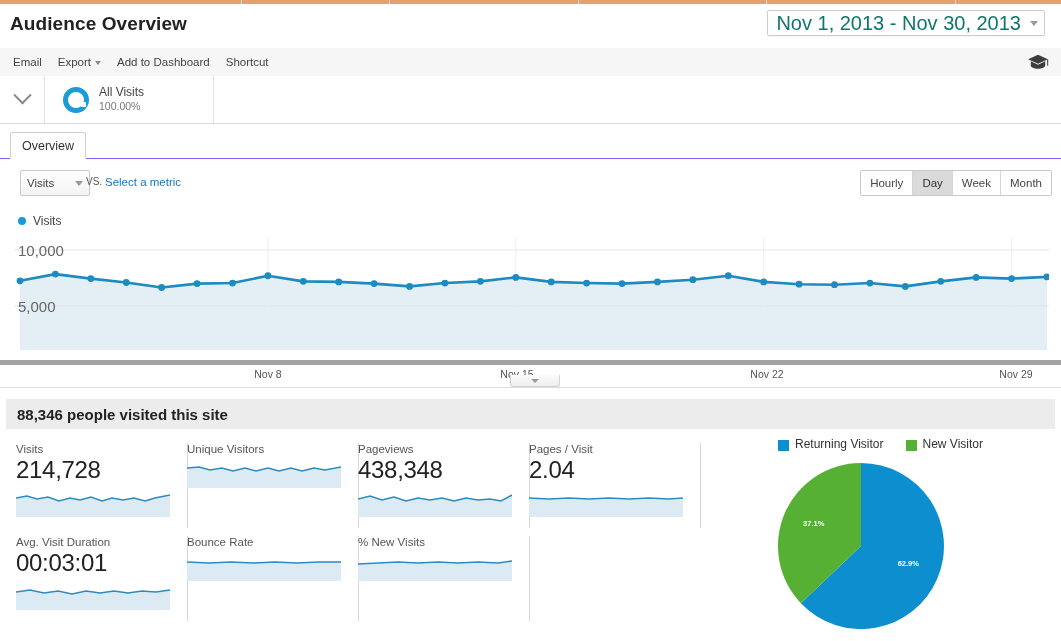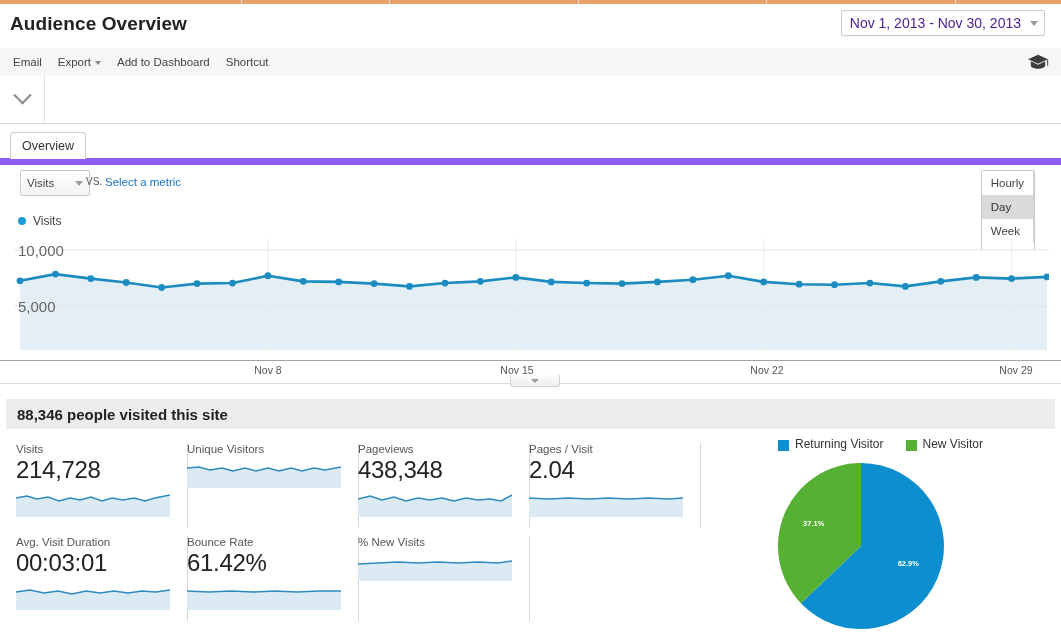--- a/index.html
+++ b/index.html
@@ -66,22 +66,22 @@
     padding: 0 6px 0 8px;
     background: #ffffff;
     border: 1px solid #cccccc;
     border-radius: 2px;
     display: flex;
     align-items: center;
     gap: 9px;
     box-shadow: 0 1px 1px rgba(0,0,0,0.04);
   }
   .date-text {
-    font-size: 14px;
-    color: #4c1d95;
+    font-size: 20px;
+    color: #0f766e;
     white-space: nowrap;
   }
   .caret-down {
     width: 0; height: 0;
     border-left: 4px solid transparent;
     border-right: 4px solid transparent;
     border-top: 5px solid #9a9a9a;
   }
 
   
@@ -174,21 +174,21 @@
   .seg-labels { margin-left: 10px; line-height: 1.25; }
   .seg-name { font-size: 12px; color: #444444; }
   .seg-pct  { font-size: 10.5px; color: #777777; }
 
   
   .tabstrip {
     position: absolute;
     top: 132px; left: 0;
     width: 1061px;
     height: 26px;
-    border-bottom: 7px solid #8b5cf6;
+    border-bottom: 1px solid #8b5cf6;
   }
   .tab {
     position: absolute;
     left: 10px; top: 0;
     height: 25px;
     padding: 0 11px;
     background: #ffffff;
     border: 1px solid #d0d0d0;
     border-bottom: 1px solid #ffffff;
     border-radius: 3px 3px 0 0;
@@ -229,27 +229,26 @@
   }
   .select-metric {
     position: absolute;
     left: 105px; top: 8px;
     font-size: 11.5px;
     color: #1a73c4;
     cursor: pointer;
   }
   .gran-group {
     position: absolute;
-    right: 26px; top: 2px;
+    right: 9px; top: 2px;
     display: flex;
     border: 1px solid #c9c9c9;
     border-radius: 2px;
     overflow: hidden;
     background: #ffffff;
-    flex-direction: column;
   }
   .gran {
     height: 24px;
     padding: 0 9px;
     display: flex;
     align-items: center;
     font-size: 11.5px;
     color: #444444;
     border-right: 1px solid #d5d5d5;
     background: #ffffff;
@@ -284,21 +283,21 @@
   .ylabel {
     position: absolute;
     font-size: 15px;
     color: #666666;
   }
   .axis-row {
     position: absolute;
     left: 0; top: 360px;
     width: 1061px;
     height: 22px;
-    border-top: 1px solid #a3a3a3;
+    border-top: 5px solid #a3a3a3;
     border-bottom: 1px solid #dddddd;
   }
   .xtick {
     position: absolute;
     top: 3px;
     font-size: 10.5px;
     color: #555555;
     transform: translateX(-50%);
   }
   .drawer-tab {
@@ -436,20 +435,27 @@
   <svg class="grad-cap" viewBox="0 0 24 20">
     <path d="M12 2 L23 7 L12 12 L1 7 Z" fill="#3d3d3d"></path>
     <path d="M4 9.2 L4 14 C4 16.2 8 17.6 12 17.6 C16 17.6 20 16.2 20 14 L20 9.2 L12 13 Z" fill="#3d3d3d"></path>
     <rect x="22.2" y="7" width="1.1" height="7" fill="#3d3d3d"></rect>
   </svg>
 </div>
 
 <div class="segbar">
   <div class="seg-toggle">
     <span class="chev"></span>
+  </div>
+  <div class="seg-chip">
+    <span class="donut"></span>
+    <span class="seg-labels">
+      <span class="seg-name" style="display:block">All Visits</span>
+      <span class="seg-pct" style="display:block">100.00%</span>
+    </span>
   </div>
 </div>
 
 <div class="tabstrip">
   <div class="tab">
     <span>Overview</span>
   </div>
 </div>
 
 <div class="metricrow">
@@ -573,21 +579,20 @@
     <div class="card" style="left:0px">
       <div class="card-label">Avg. Visit Duration</div>
       <div class="card-value">00:03:01</div>
       <svg class="spark" viewBox="0 0 154 28" preserveAspectRatio="none">
         <path d="M0,10 L14,8 L28,11 L42,9 L56,12 L70,9 L84,11 L98,9 L112,11 L126,9 L140,10 L154,8 L154,28 L0,28 Z" fill="#dceaf4"></path>
         <path d="M0,10 L14,8 L28,11 L42,9 L56,12 L70,9 L84,11 L98,9 L112,11 L126,9 L140,10 L154,8" fill="none" stroke="#2e8bc0" stroke-width="1.6"></path>
       </svg>
     </div>
     <div class="card" style="left:171px">
       <div class="card-label">Bounce Rate</div>
-      <div class="card-value">61.42%</div>
       <svg class="spark" viewBox="0 0 154 28" preserveAspectRatio="none">
         <path d="M0,9 L22,10 L44,9 L66,10 L88,9 L110,10 L132,9 L154,9 L154,28 L0,28 Z" fill="#dceaf4"></path>
         <path d="M0,9 L22,10 L44,9 L66,10 L88,9 L110,10 L132,9 L154,9" fill="none" stroke="#2e8bc0" stroke-width="1.6"></path>
       </svg>
     </div>
     <div class="card" style="left:342px">
       <div class="card-label">% New Visits</div>
       <svg class="spark" viewBox="0 0 154 28" preserveAspectRatio="none">
         <path d="M0,11 L20,10 L40,9 L60,10 L80,9 L100,10 L120,9 L140,10 L154,8 L154,28 L0,28 Z" fill="#dceaf4"></path>
         <path d="M0,11 L20,10 L40,9 L60,10 L80,9 L100,10 L120,9 L140,10 L154,8" fill="none" stroke="#2e8bc0" stroke-width="1.6"></path>

